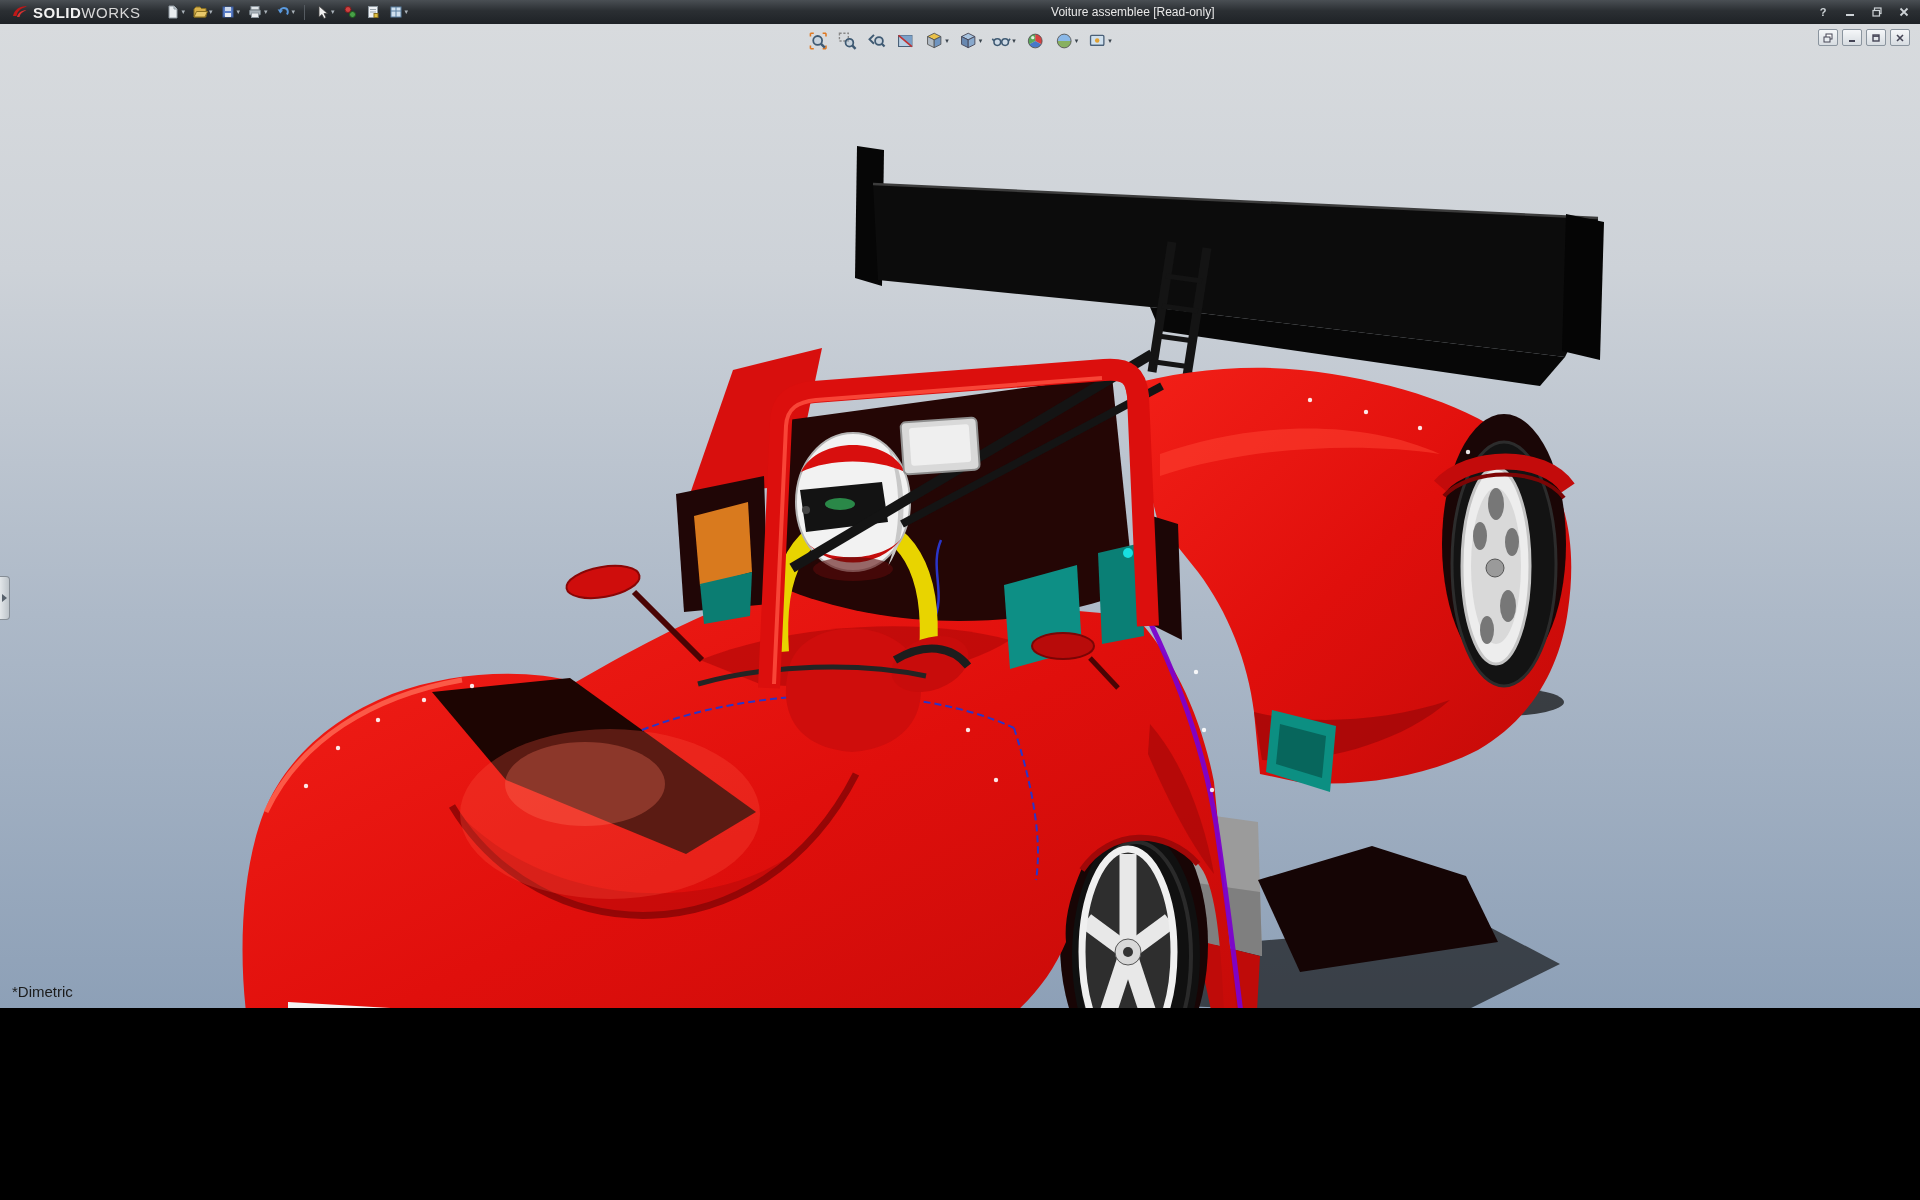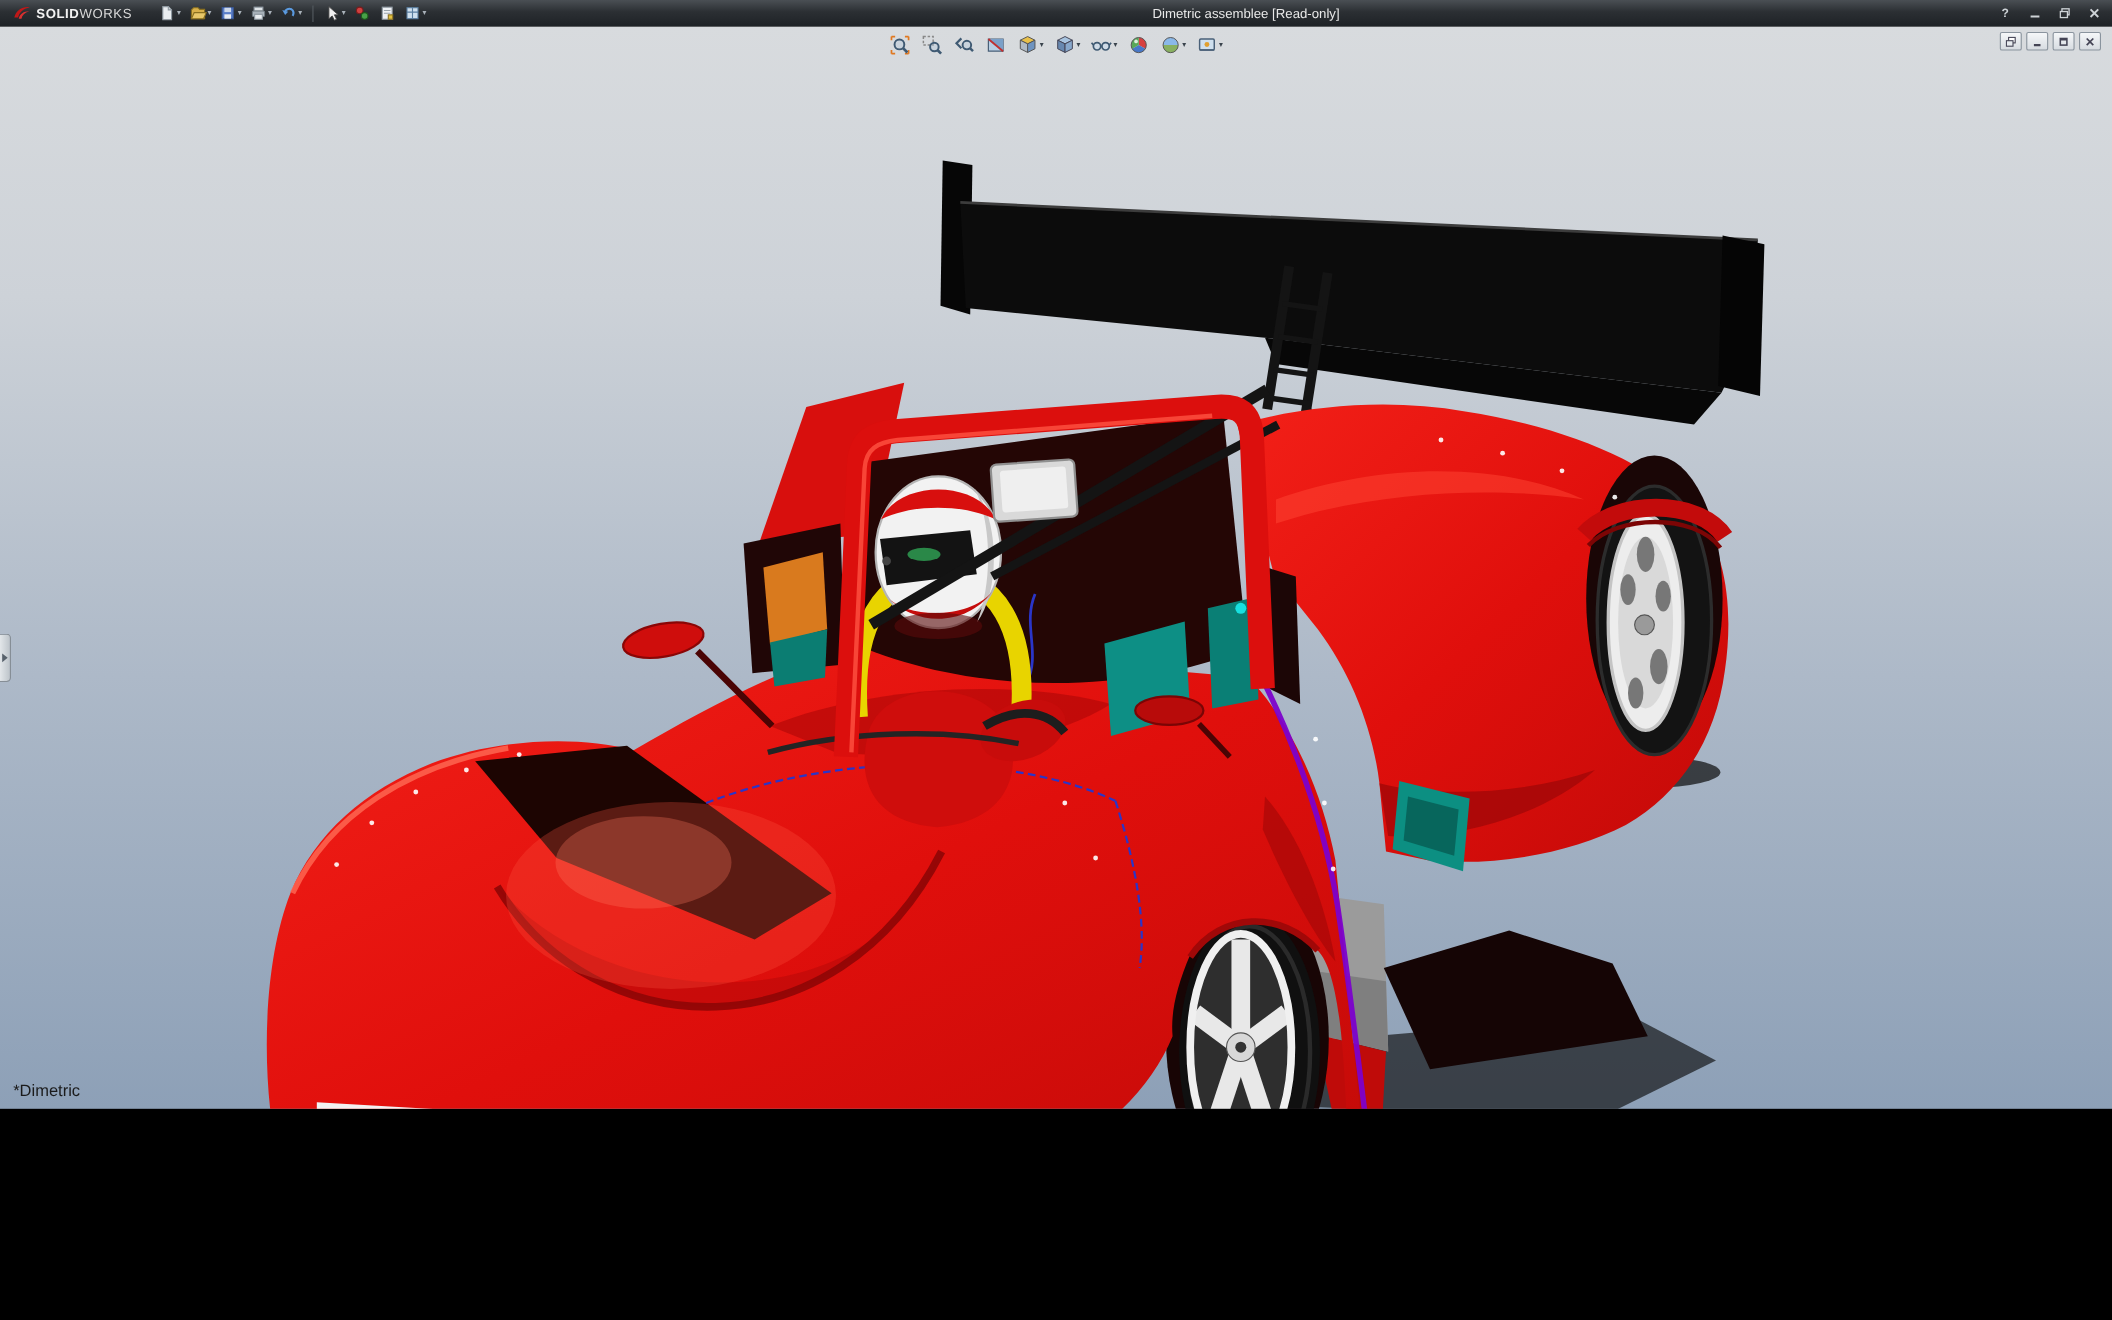--- a/index.html
+++ b/index.html
@@ -1,20 +1,20 @@
 <!DOCTYPE html>
 <html><head>
 <meta charset="utf-8">
 <style>
   html,body{margin:0;padding:0;width:1920px;height:1200px;overflow:hidden;
     font-family:"Liberation Sans", sans-serif;background:#000;}
   .titlebar{position:absolute;top:0;left:0;width:1920px;height:24px;
     background:linear-gradient(#4a4f54,#2b2f33 45%,#1e2226);display:flex;align-items:center;z-index:20;}
   .logo{display:flex;align-items:center;gap:5px;padding:0 12px;height:100%;}
-  .logo-text{color:#f2f2f2;font-size:12px;letter-spacing:.5px;}
+  .logo-text{color:#f2f2f2;font-size:15px;letter-spacing:.5px;}
   .logo-bold{font-weight:bold}
   .logo-light{font-weight:normal;color:#d8d8d8}
   .tb-tools{display:flex;align-items:center;gap:3px;margin-left:10px;}
   .tbtn{display:flex;align-items:center;padding:1px 2px;border-radius:2px;}
   .caret{font-size:7px;color:#aab2ba;margin-left:1px;}
   .sep{width:1px;height:15px;background:#555b61;margin:0 4px;}
   .tb-title{position:absolute;left:59%;transform:translateX(-50%);color:#e8e8e8;font-size:12px;white-space:nowrap;}
   .tb-win{position:absolute;right:8px;top:0;height:24px;display:flex;align-items:center;gap:11px;color:#cfd4d8;}
   .tb-win .wbtn{display:flex;align-items:center;justify-content:center;width:16px;height:16px;font-size:11px;font-weight:bold;color:#cdd2d6;}
   .viewport{position:absolute;top:24px;left:0;width:1920px;height:984px;
@@ -107,21 +107,21 @@
     <span class="tbtn">
       <svg width="16" height="16" viewBox="0 0 16 16">
         <rect x="3" y="3" width="10" height="10" fill="#cfe0ee" stroke="#5a7ea0"></rect>
         <line x1="3" y1="7" x2="13" y2="7" stroke="#5a7ea0"></line>
         <line x1="8" y1="3" x2="8" y2="13" stroke="#5a7ea0"></line>
       </svg>
         <span class="caret">▾</span>
     </span>
   </div>
 
-  <span class="tb-title">Dimetric assemblee [Read-only]</span>
+  <span class="tb-title">Voiture assemblee [Read-only]</span>
 
   <div class="tb-win">
     <span class="wbtn">?</span>
     <span class="wbtn">
       <svg width="10" height="10" viewBox="0 0 10 10">
           <line x1="1" y1="8" x2="9" y2="8" stroke="#cdd2d6" stroke-width="2"></line>
         </svg>
     </span>
     <span class="wbtn">
       <svg width="10" height="10" viewBox="0 0 10 10">

